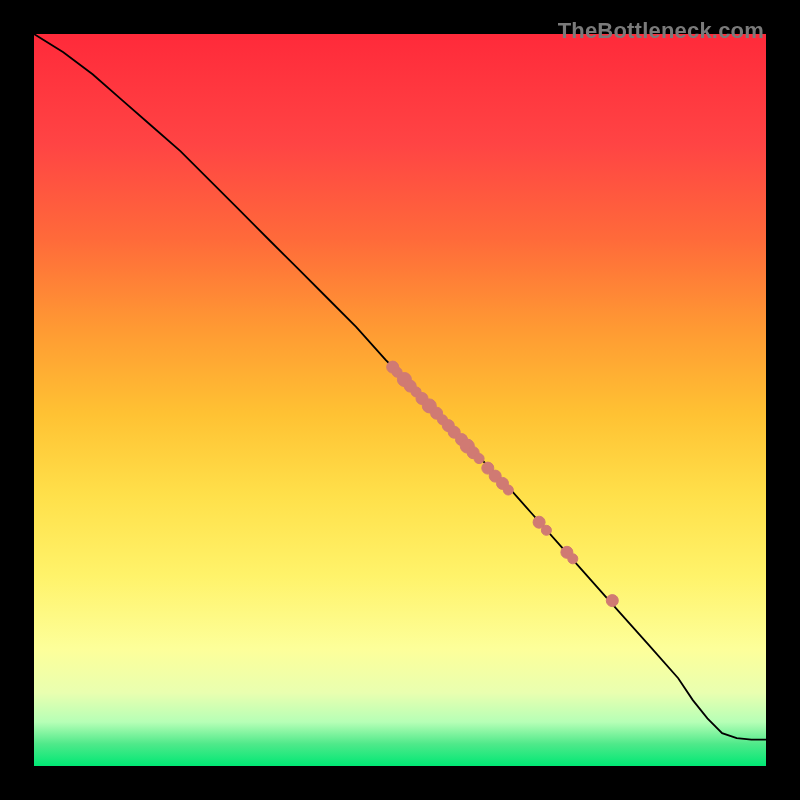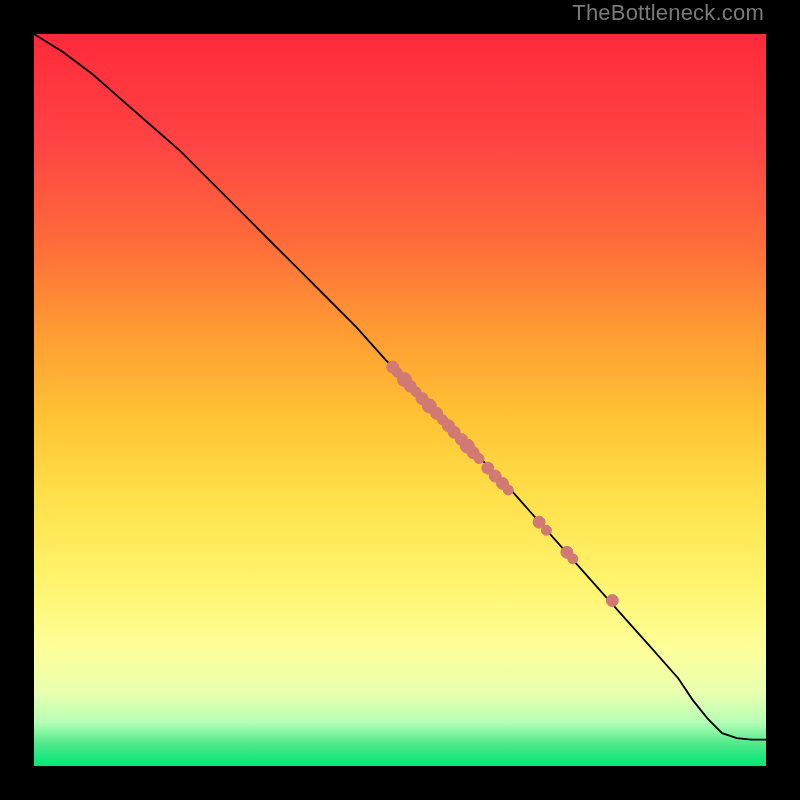--- a/index.html
+++ b/index.html
@@ -33,25 +33,25 @@
       #fff36a 74%,
       #fdff9a 84%,
       #e9ffb0 90%,
       #b6ffb6 94%,
       #4fe98a 97%,
       #00e874 100%
     );
   }
   .watermark {
     position: absolute;
-    top: 0;
+    top: 18px;
     right: 36px;
     font-family: Arial, Helvetica, sans-serif;
     font-size: 22px;
-    font-weight: 400;
+    font-weight: 700;
     color: #7a7a7a;
     letter-spacing: 0.2px;
     user-select: none;
   }
   svg.overlay {
     position: absolute;
     left: 34px;
     top: 34px;
     width: 732px;
     height: 732px;

